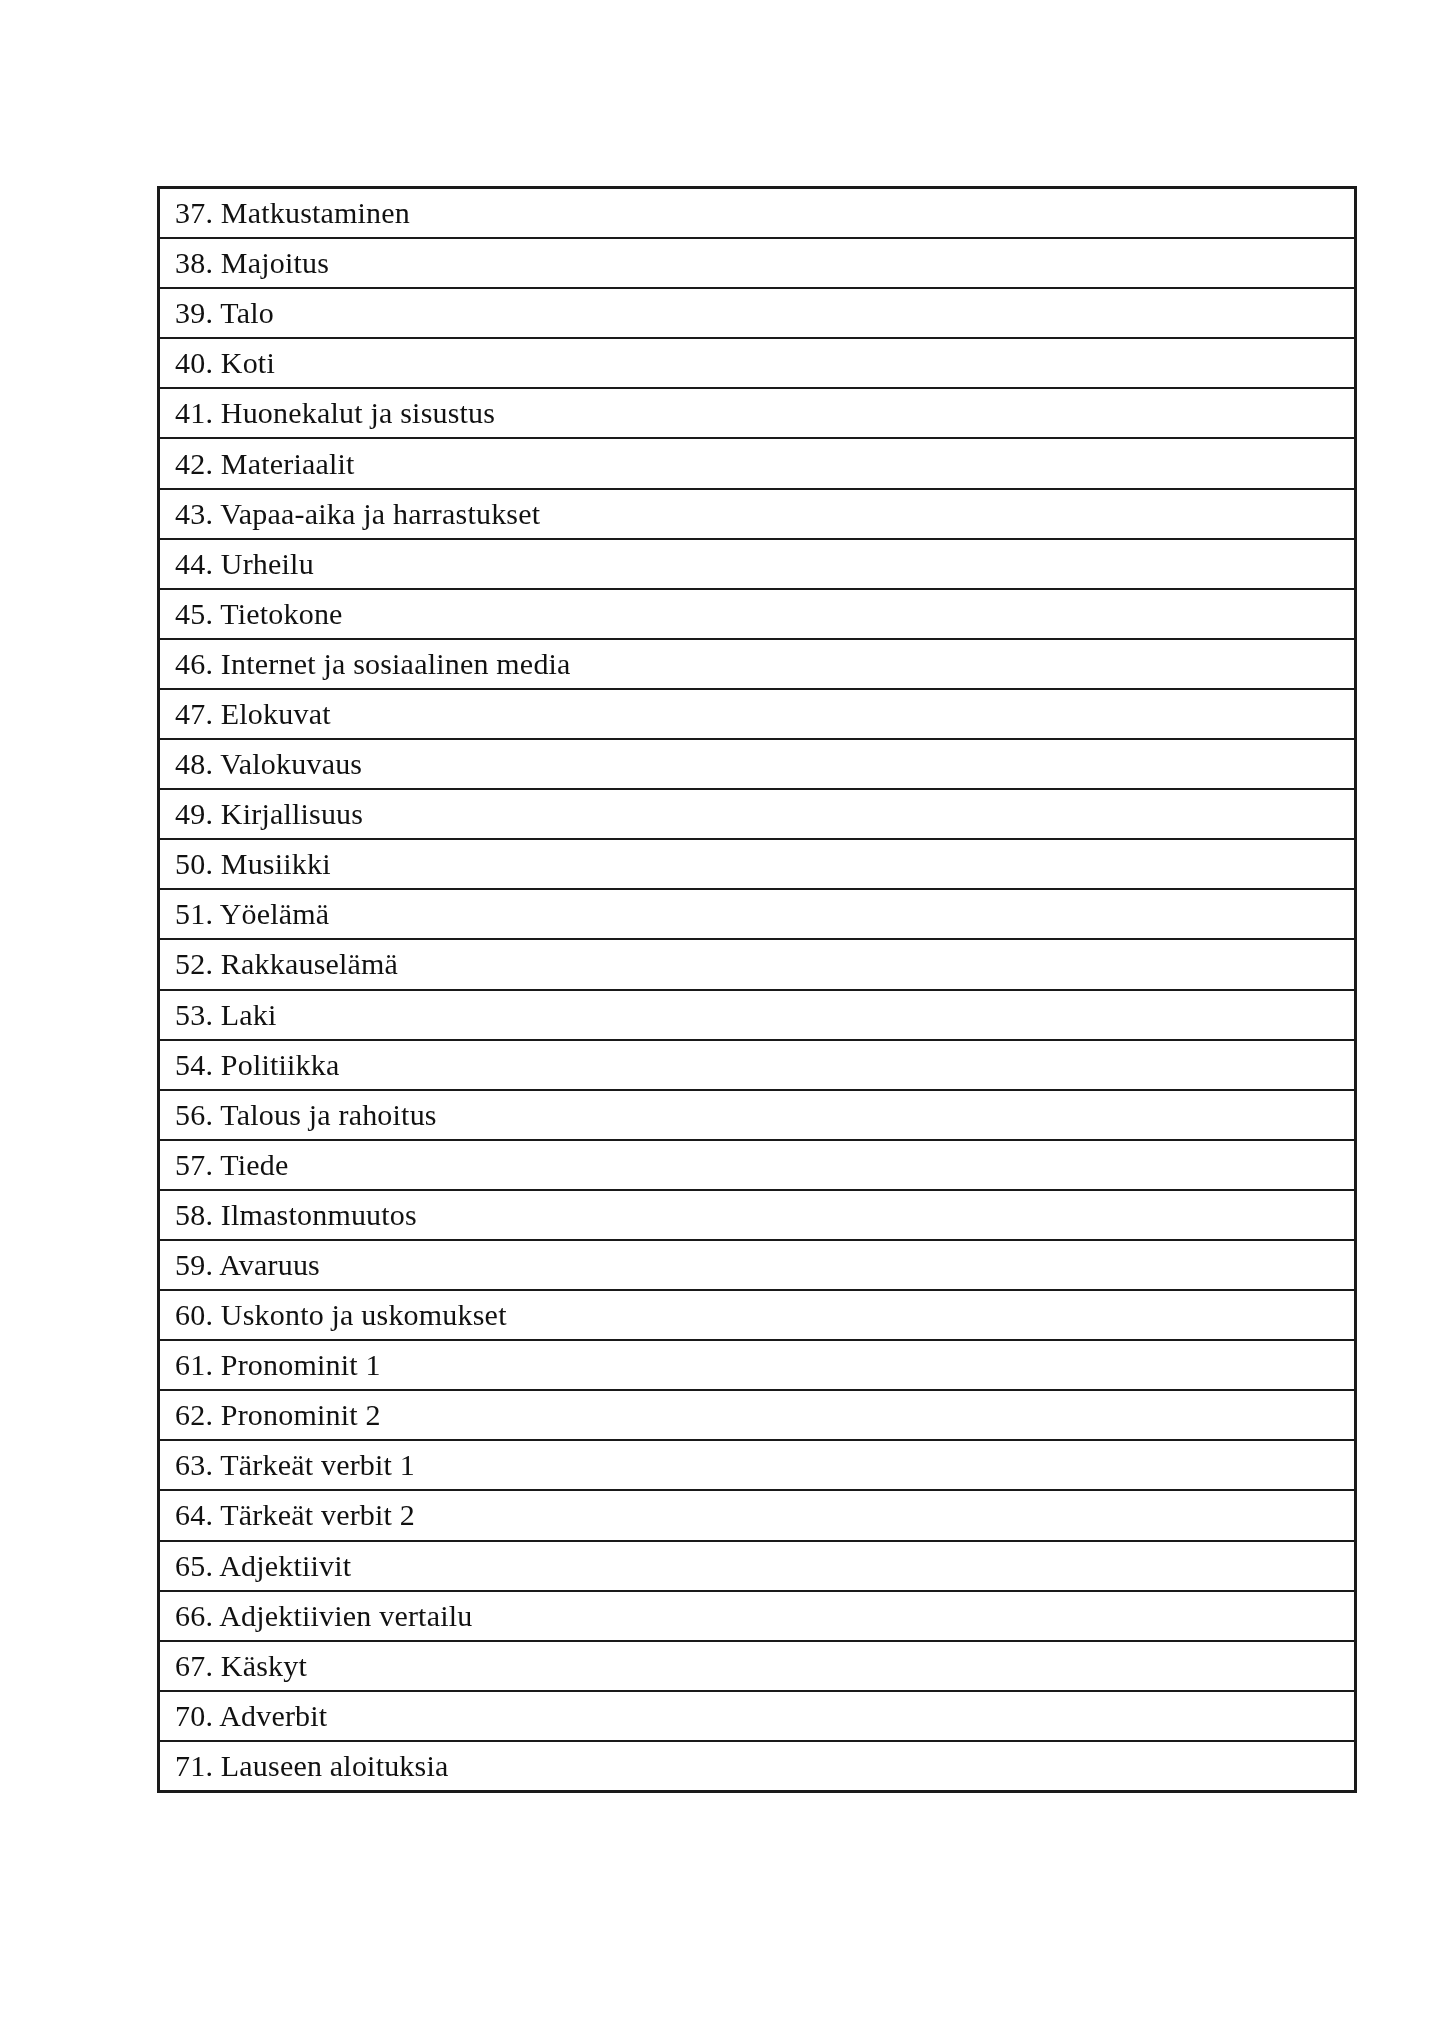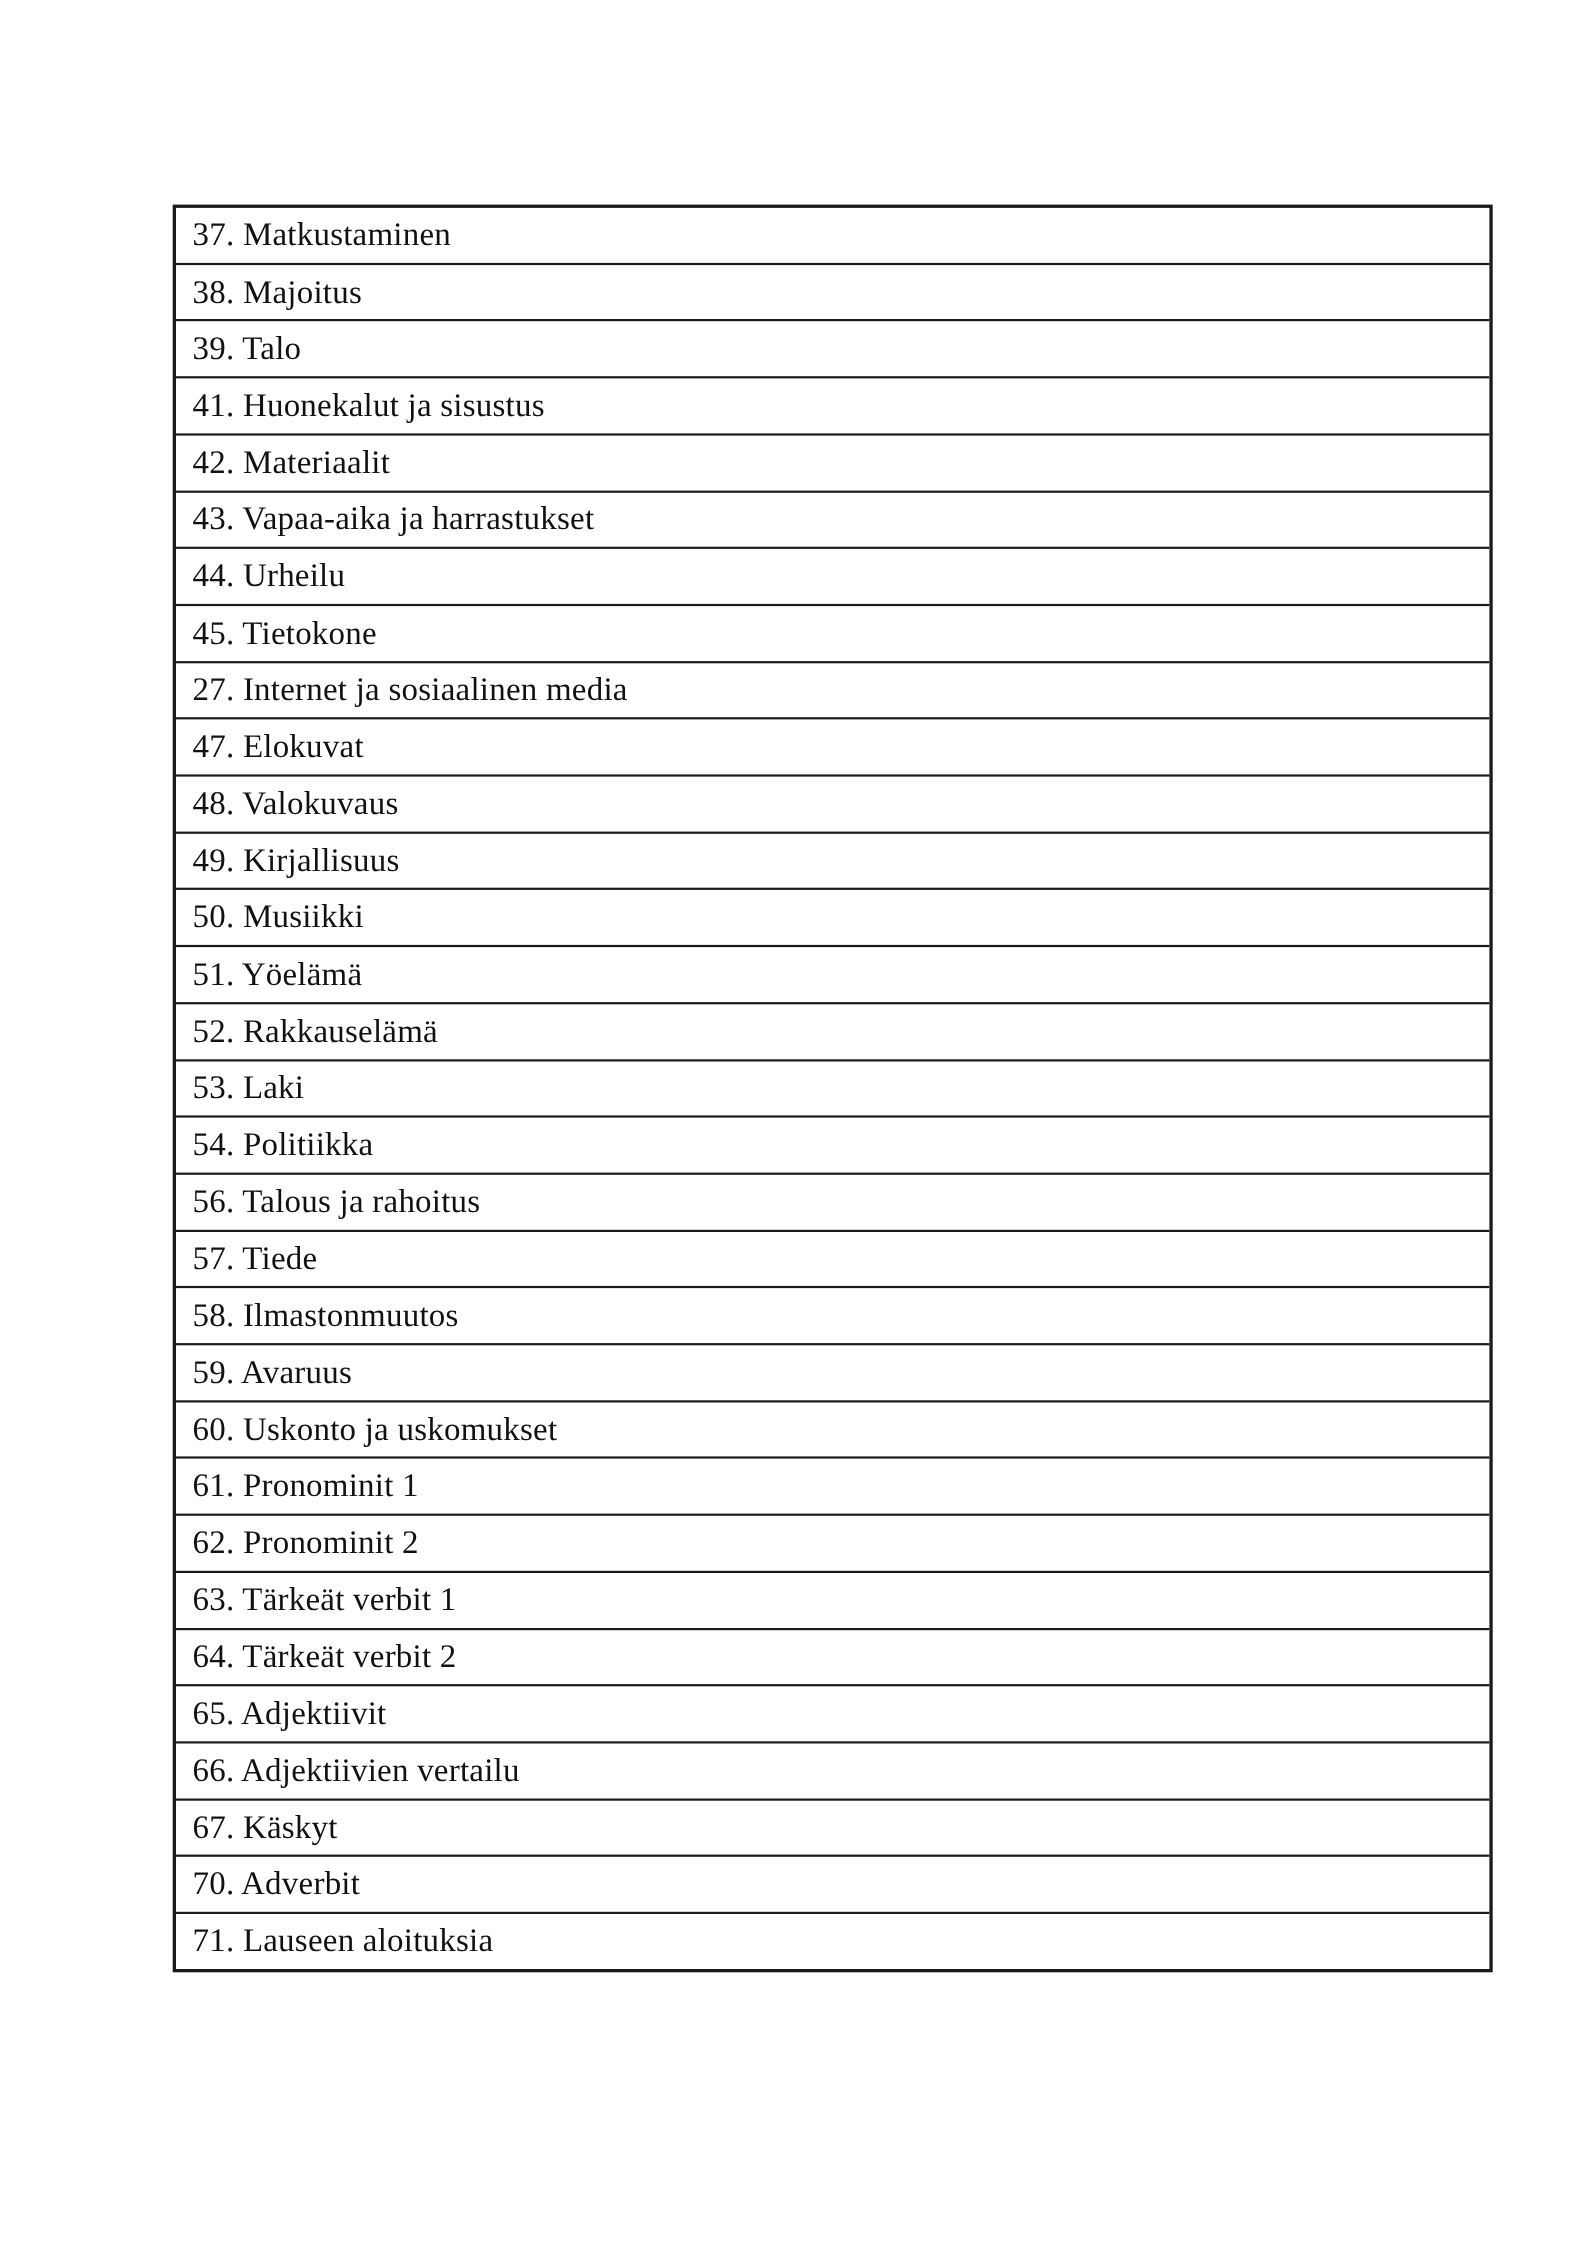--- a/index.html
+++ b/index.html
@@ -55,36 +55,39 @@
       <div class="toc-row">
         <span class="toc-cell-text">37. Matkustaminen</span>
       </div>
       <div class="toc-row">
         <span class="toc-cell-text">38. Majoitus</span>
       </div>
       <div class="toc-row">
         <span class="toc-cell-text">39. Talo</span>
       </div>
       <div class="toc-row">
+        <span class="toc-cell-text">40. Koti</span>
+      </div>
+      <div class="toc-row">
         <span class="toc-cell-text">41. Huonekalut ja sisustus</span>
       </div>
       <div class="toc-row">
         <span class="toc-cell-text">42. Materiaalit</span>
       </div>
       <div class="toc-row">
         <span class="toc-cell-text">43. Vapaa-aika ja harrastukset</span>
       </div>
       <div class="toc-row">
         <span class="toc-cell-text">44. Urheilu</span>
       </div>
       <div class="toc-row">
         <span class="toc-cell-text">45. Tietokone</span>
       </div>
       <div class="toc-row">
-        <span class="toc-cell-text">27. Internet ja sosiaalinen media</span>
+        <span class="toc-cell-text">46. Internet ja sosiaalinen media</span>
       </div>
       <div class="toc-row">
         <span class="toc-cell-text">47. Elokuvat</span>
       </div>
       <div class="toc-row">
         <span class="toc-cell-text">48. Valokuvaus</span>
       </div>
       <div class="toc-row">
         <span class="toc-cell-text">49. Kirjallisuus</span>
       </div>

